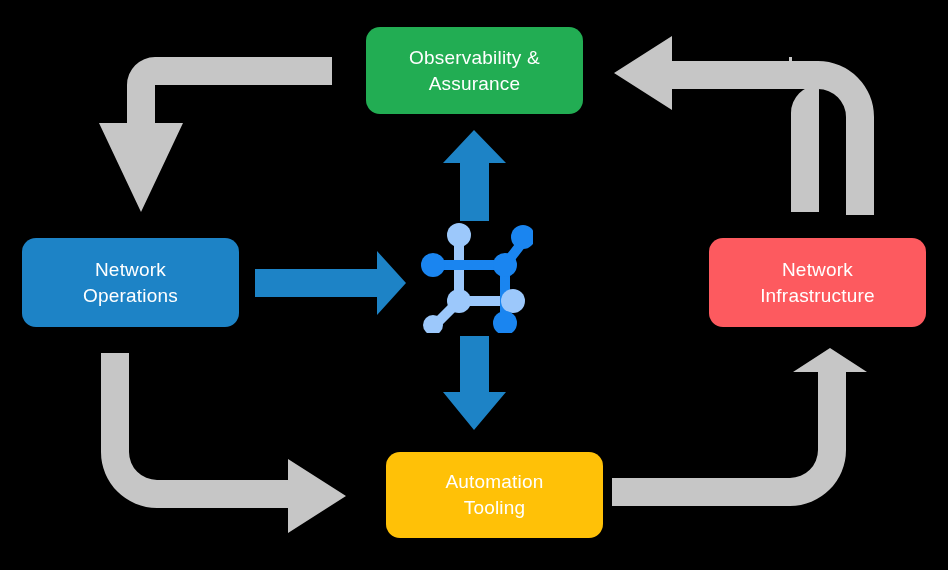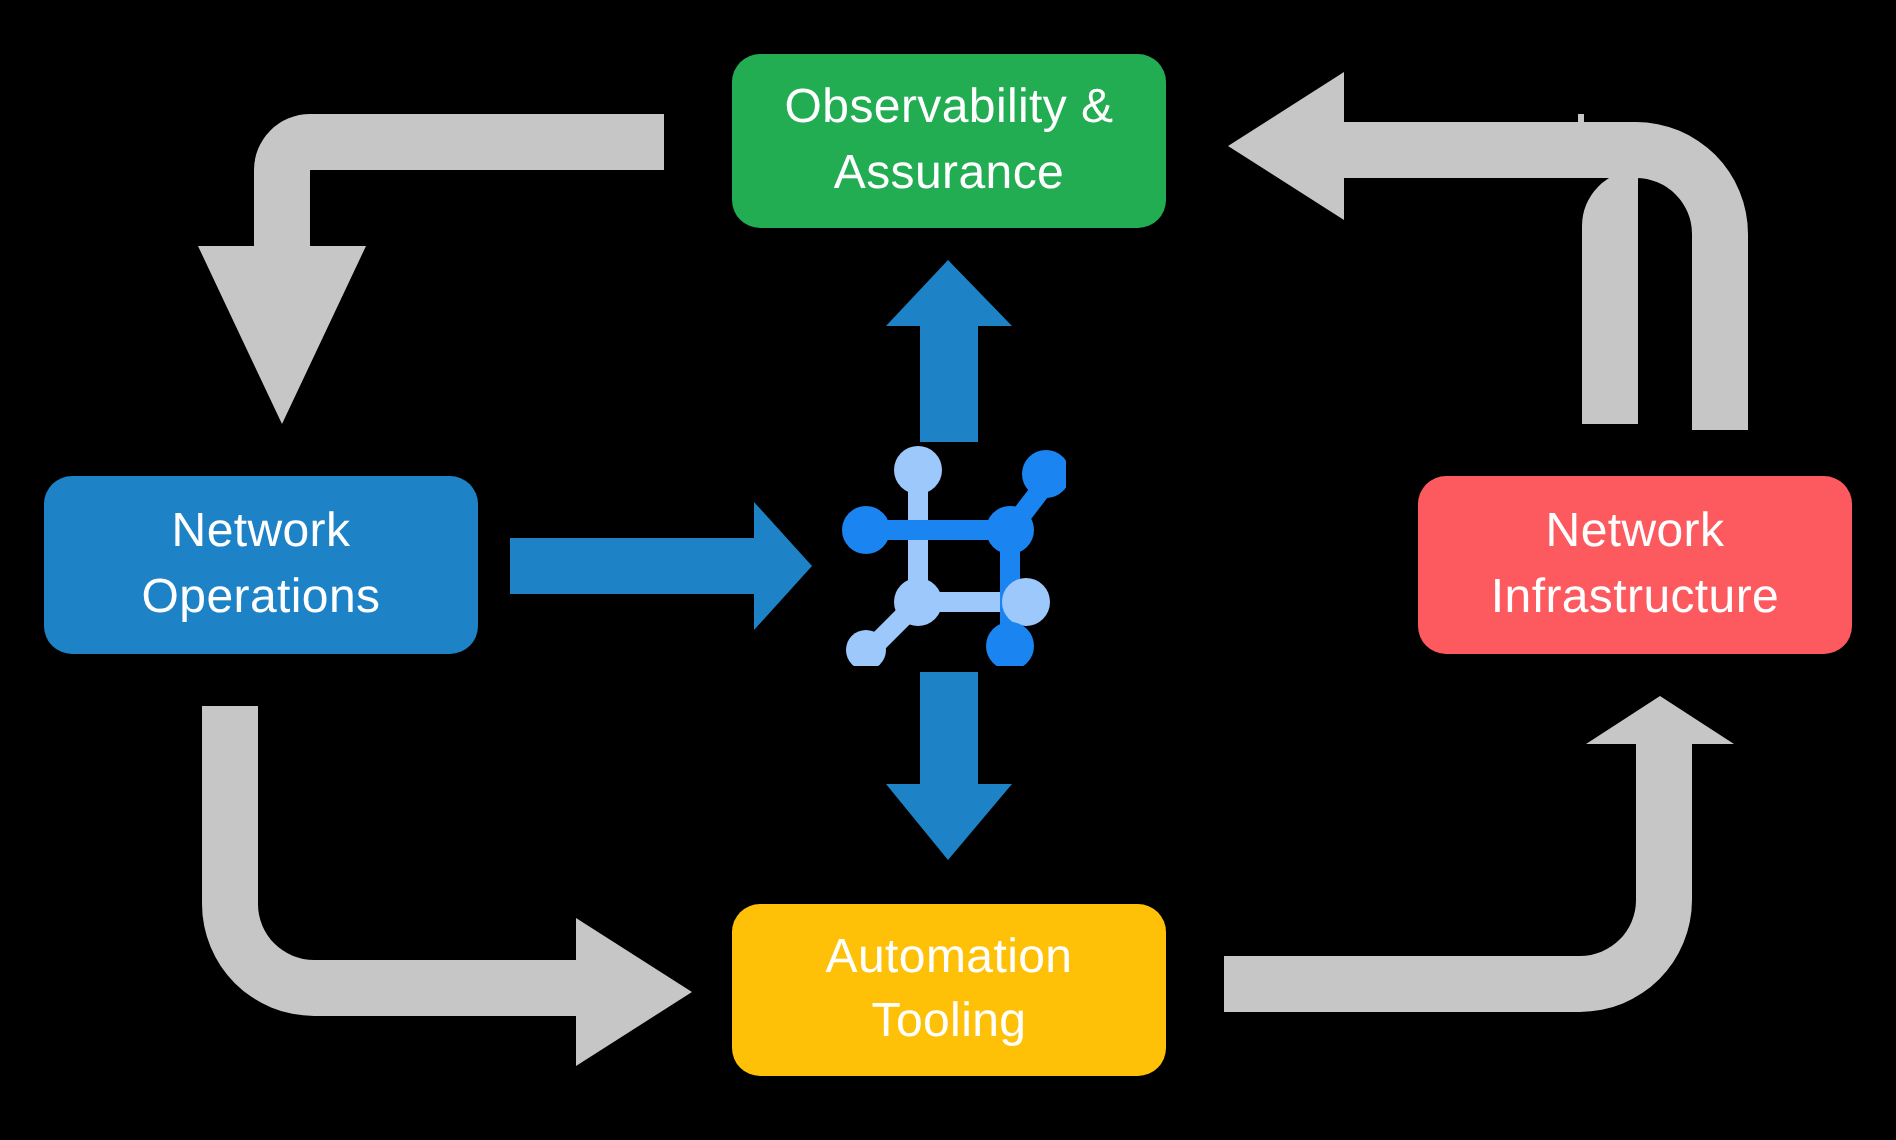--- a/index.html
+++ b/index.html
@@ -26,21 +26,21 @@
     height: 570px;
   }
   .node-box {
     position: absolute;
     display: flex;
     align-items: center;
     justify-content: center;
     text-align: center;
     border-radius: 14px;
     color: #ffffff;
-    font-size: 24px;
+    font-size: 19px;
     line-height: 1.35;
     font-weight: 400;
     letter-spacing: 0.2px;
     padding: 4px 10px;
     box-sizing: border-box;
   }
   .node-label {
     white-space: pre-line;
     display: block;
   }
@@ -59,21 +59,21 @@
     background: #1d83c6;
   }
   #box-network-infrastructure {
     left: 709px;
     top: 238px;
     width: 217px;
     height: 89px;
     background: #fd5a5f;
   }
   #box-automation-tooling {
-    left: 366px;
+    left: 386px;
     top: 452px;
     width: 217px;
     height: 86px;
     background: #ffc107;
   }
   #center-icon {
     position: absolute;
     left: 421px;
     top: 221px;
     width: 112px;

